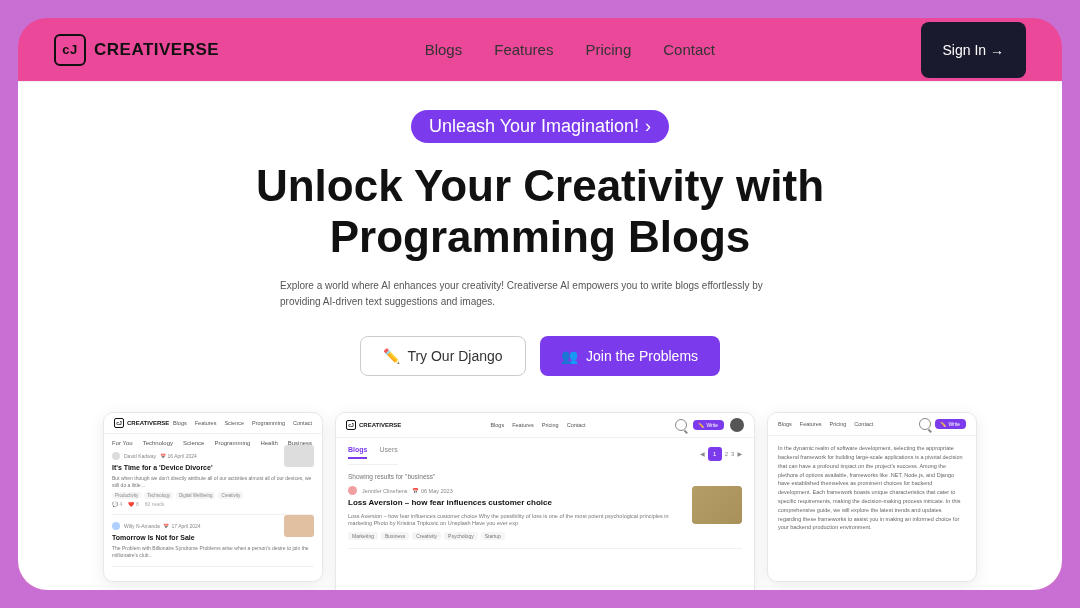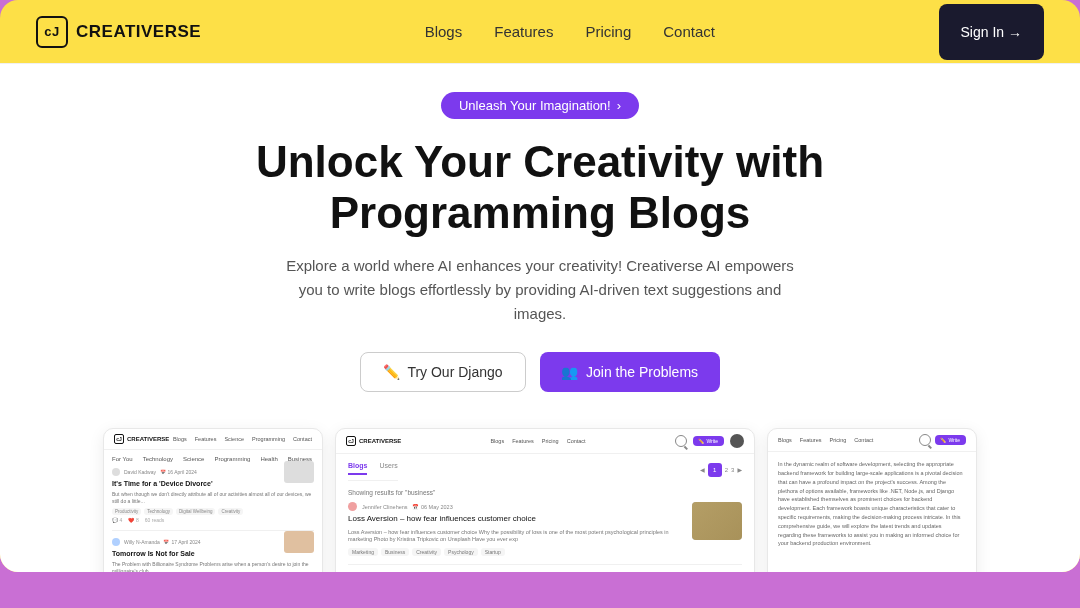--- a/index.html
+++ b/index.html
@@ -5,22 +5,23 @@
     * { margin: 0; padding: 0; box-sizing: border-box; }
     body {
       width: 1080px;
       height: 608px;
       background: #c96fd4;
       font-family: -apple-system, BlinkMacSystemFont, 'Segoe UI', sans-serif;
       overflow: hidden;
     }
 
     .outer-card {
-      background: #fde047;
-      border-radius: 18px;
+      margin: 18px;
+      background: #ec4899;
+      border-radius: 29px;
       height: calc(608px - 36px);
       overflow: hidden;
       display: flex;
       flex-direction: column;
     }
 
     
     .navbar {
       display: flex;
       align-items: center;
@@ -84,41 +85,41 @@
       background: #fff;
       position: relative;
       overflow: hidden;
     }
 
     .hero-badge {
       background: #7c3aed;
       color: #fff;
       padding: 6px 18px;
       border-radius: 20px;
-      font-size: 13px;
+      font-size: 18px;
       display: flex;
       align-items: center;
       gap: 6px;
       margin-bottom: 18px;
     }
 
     .hero-title {
       font-size: 44px;
       font-weight: 800;
       color: #111;
       text-align: center;
       max-width: 680px;
       line-height: 1.15;
       margin-bottom: 16px;
     }
 
     .hero-subtitle {
-      font-size: 15px;
+      font-size: 10px;
       color: #555;
-      text-align: center;
+      text-align: left;
       max-width: 520px;
       line-height: 1.6;
       margin-bottom: 26px;
     }
 
     .hero-buttons {
       display: flex;
       gap: 14px;
       margin-bottom: 36px;
     }
@@ -357,21 +358,21 @@
     }
     .sc2-avatar {
       width: 9px;
       height: 9px;
       border-radius: 50%;
       background: #f0a0a0;
       flex-shrink: 0;
     }
     .sc2-article-title {
       font-size: 8px;
-      font-weight: 400;
+      font-weight: 700;
       color: #111;
       line-height: 1.3;
       margin-bottom: 4px;
     }
     .sc2-article-body {
       font-size: 5.5px;
       color: #777;
       line-height: 1.4;
     }
     .sc2-tags {

